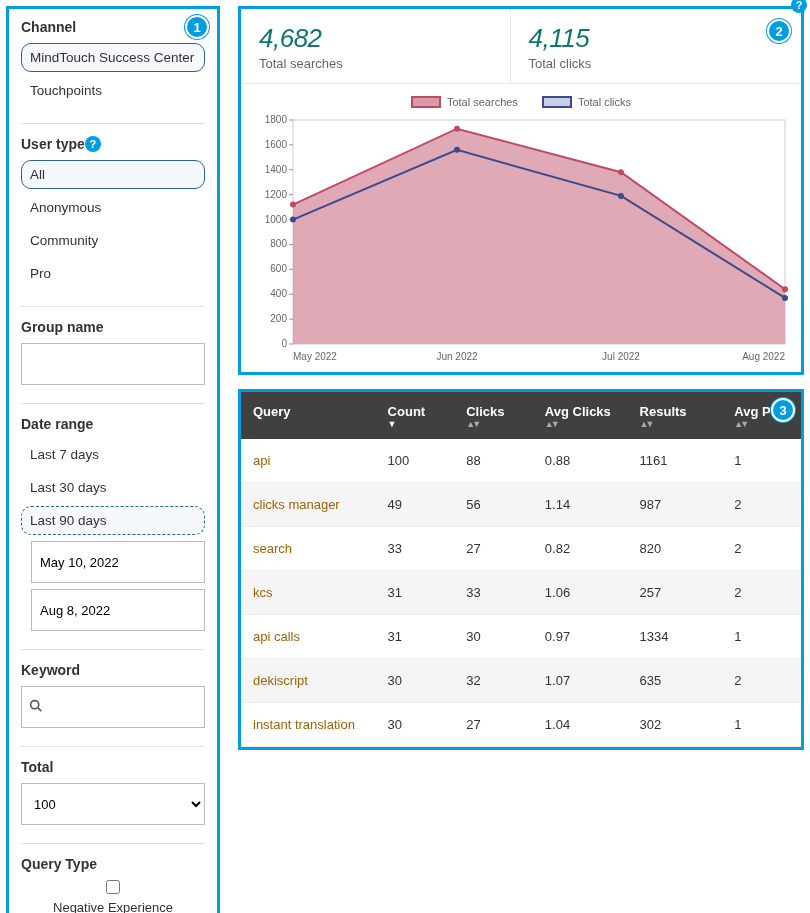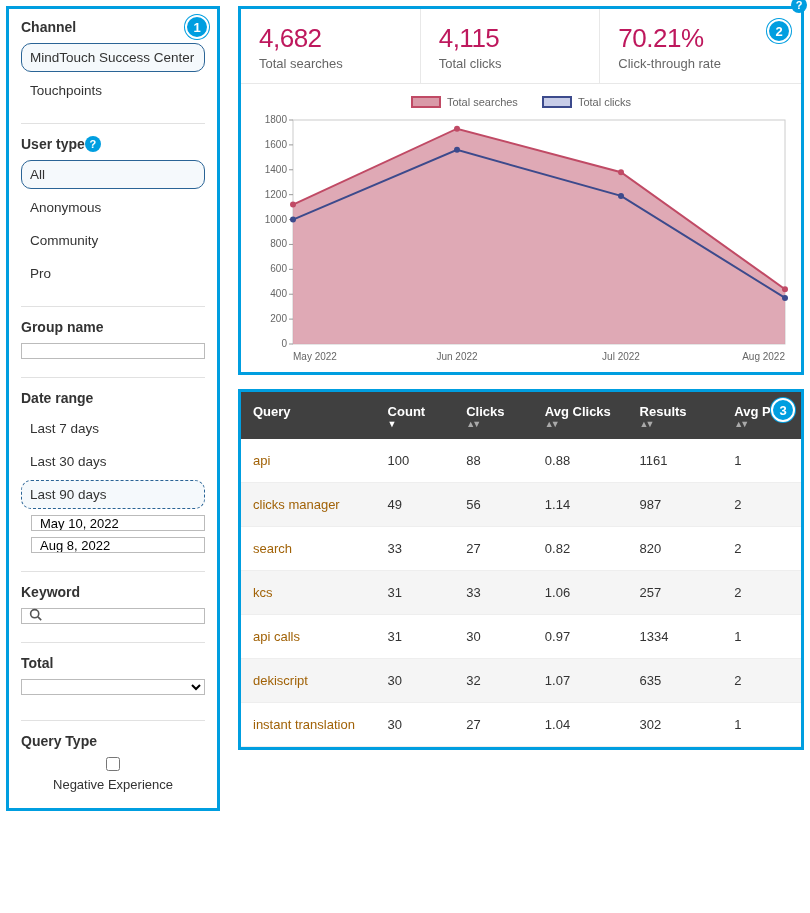--- a/index.html
+++ b/index.html
@@ -66,21 +66,21 @@
   .opt.selected-dashed {
     border: 1px dashed #2a6496;
     background: #f5f9fc;
   }
   .text-input, .select-input {
     width: 100%;
     padding: 6px 8px;
     border: 1px solid #bbb;
     font-size: 13px;
     background: #fff;
-    height: 16px;
+    height: 42px;
   }
   .date-input { margin-left: 10px; width: calc(100% - 10px); margin-top: 6px; }
   .keyword-wrap { position: relative; }
   .keyword-wrap .search-glyph {
     position: absolute;
     left: 8px; top: 50%;
     transform: translateY(-50%);
     font-size: 13px;
     color: #555;
     pointer-events: none;
@@ -104,22 +104,23 @@
   }
   .metric {
     flex: 1;
     padding: 14px 18px 12px 18px;
     border-right: 1px solid #e8e8e8;
   }
   .metric:last-child { border-right: none; padding-right: 40px; }
   .metric .val {
     font-size: 26px;
     font-weight: 400;
-    color: #be185d;
+    color: #0f766e;
     letter-spacing: -0.5px;
+    font-style: italic;
   }
   .metric .lbl {
     font-size: 13px;
     color: #666;
     margin-top: 2px;
   }
 
   .chart-area {
     padding: 12px 6px 8px 6px;
   }
@@ -315,24 +316,20 @@
       <span class="badge b2">2</span>
 
       <div class="metric-row">
         <div class="metric">
           <div class="val">4,682</div>
           <div class="lbl">Total searches</div>
         </div>
         <div class="metric">
           <div class="val">4,115</div>
           <div class="lbl">Total clicks</div>
-        </div>
-        <div class="metric">
-          <div class="val">70.21%</div>
-          <div class="lbl">Click-through rate</div>
         </div>
       </div>
 
       <div class="chart-area">
         <div class="legend-row">
           <span class="legend-item">
             <span class="legend-swatch sw-searches"></span>
             <span>Total searches</span>
           </span>
           <span class="legend-item">

